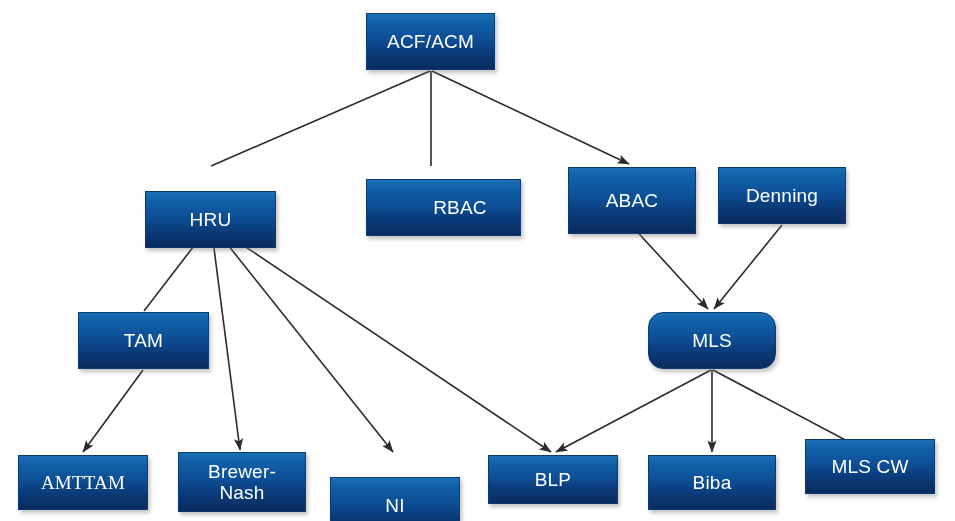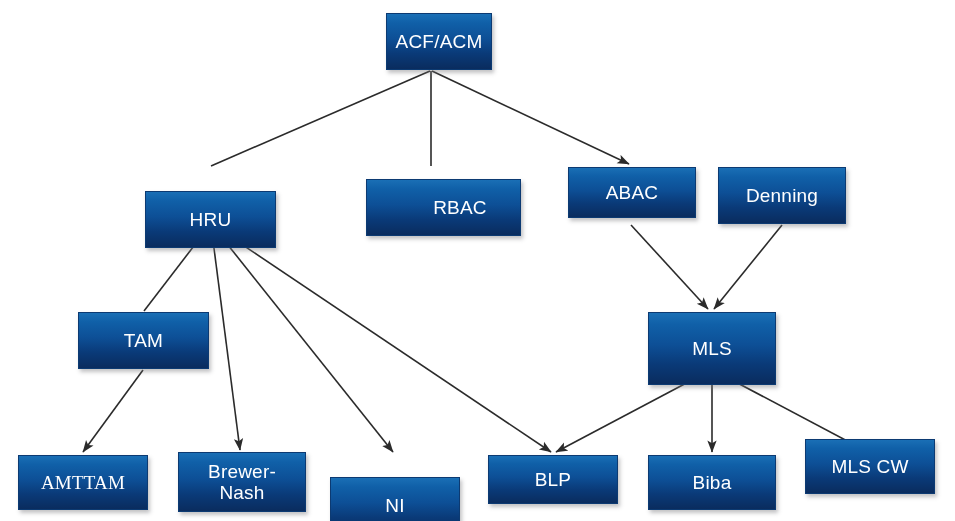--- a/index.html
+++ b/index.html
@@ -70,39 +70,39 @@
         <line x1="143" y1="370" x2="83" y2="452" stroke="#2b2b2b" stroke-width="1.6" marker-end="url(#arrowhead)"></line>
         <line x1="631" y1="225" x2="708" y2="309" stroke="#2b2b2b" stroke-width="1.6" marker-end="url(#arrowhead)"></line>
         <line x1="782" y1="225" x2="714" y2="309" stroke="#2b2b2b" stroke-width="1.6" marker-end="url(#arrowhead)"></line>
         <line x1="711" y1="370" x2="556" y2="452" stroke="#2b2b2b" stroke-width="1.6" marker-end="url(#arrowhead)"></line>
         <line x1="712" y1="370" x2="712" y2="452" stroke="#2b2b2b" stroke-width="1.6" marker-end="url(#arrowhead)"></line>
         <line x1="713" y1="370" x2="868" y2="452" stroke="#2b2b2b" stroke-width="1.6" marker-end="url(#arrowhead)"></line>
       </g>
   </svg>
 
   <div id="node-group">
-      <div class="node" style="left: 366px; top: 13px; width: 106px; height: 57px; margin-left: 20px;">
+      <div class="node" style="left: 366px; top: 13px; width: 129px; height: 57px;">
         <span class="label">ACF/ACM</span>
       </div>
       <div class="node" style="left: 145px; top: 167px; width: 131px; height: 57px; margin-top: 24px;">
         <span class="label">HRU</span>
       </div>
       <div class="node" style="left: 366px; top: 179px; width: 155px; height: 57px; padding-left: 37px;">
         <span class="label">RBAC</span>
       </div>
-      <div class="node" style="left: 568px; top: 167px; width: 128px; height: 51px;">
+      <div class="node" style="left: 568px; top: 167px; width: 128px; height: 67px;">
         <span class="label">ABAC</span>
       </div>
       <div class="node" style="left: 718px; top: 167px; width: 128px; height: 57px;">
         <span class="label">Denning</span>
       </div>
       <div class="node" style="left: 78px; top: 312px; width: 131px; height: 57px;">
         <span class="label">TAM</span>
       </div>
-      <div class="node" style="left: 648px; top: 312px; width: 128px; height: 73px;">
+      <div class="node" style="left: 648px; top: 312px; width: 128px; height: 57px; border-radius: 15px;">
         <span class="label">MLS</span>
       </div>
       <div class="node" style="left: 18px; top: 455px; width: 130px; height: 55px; font-family: Liberation Serif, serif;">
         <span class="label">AMTTAM</span>
       </div>
       <div class="node" style="left: 178px; top: 452px; width: 128px; height: 60px;">
         <span class="label">Brewer-
 Nash</span>
       </div>
       <div class="node" style="left: 330px; top: 477px; width: 130px; height: 57px;">

